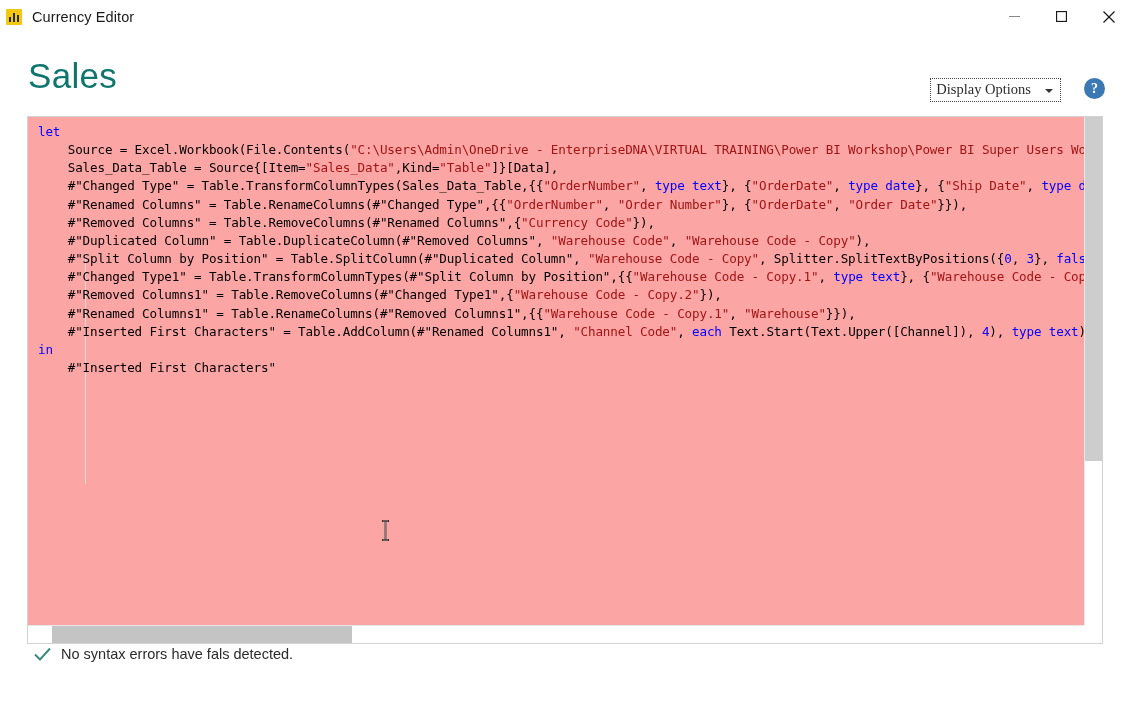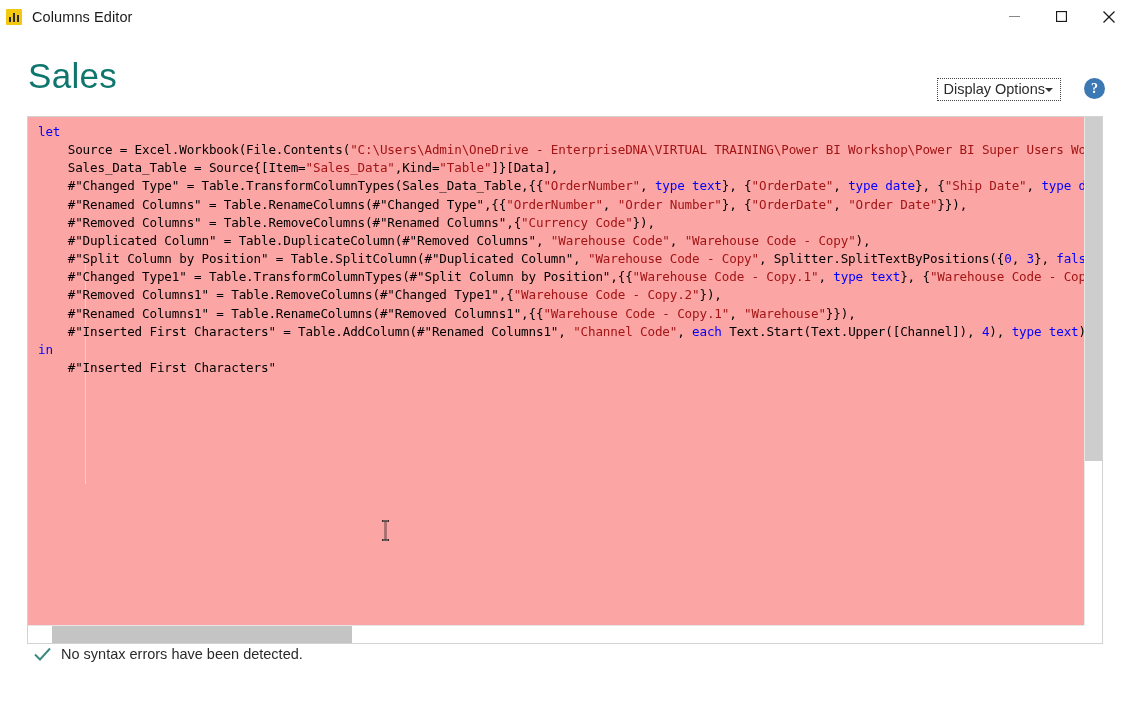--- a/index.html
+++ b/index.html
@@ -72,22 +72,23 @@
     line-height: 44px;
   }
 
   .display-options {
     position: absolute;
     right: 71px; top: 78px;
     border: 1px dotted #444;
     padding: 2px 7px 3px 5px;
     display: flex;
     align-items: center;
-    gap: 0;
+    gap: 14px;
     cursor: default;
+    font-family: Liberation Serif, serif;
   }
   .display-options .do-label {
     font-size: 14.5px;
     color: #2b2b2b;
   }
   .do-caret {
     width: 0; height: 0;
     border-left: 4px solid transparent;
     border-right: 4px solid transparent;
     border-top: 4px solid #333;
@@ -216,21 +217,21 @@
 </style>
 </head>
 <body>
 
 <div class="titlebar">
   <div class="app-icon">
     <span class="bar b1"></span>
       <span class="bar b2"></span>
       <span class="bar b3"></span>
   </div>
-  <div class="app-title">Columns Editor</div>
+  <div class="app-title">Currency Editor</div>
 
   <div class="wincontrols">
     <div class="wc">
       <svg width="11" height="11" viewBox="0 0 11 11">
         <line x1="0" y1="5.5" x2="11" y2="5.5" stroke="#888" stroke-width="1"></line>
       </svg>
     </div>
     <div class="wc">
       <svg width="11" height="11" viewBox="0 0 11 11">
         <rect x="0.5" y="0.5" width="10" height="10" fill="none" stroke="#1b1b1b" stroke-width="1.3"></rect>
@@ -272,19 +273,19 @@
     <div class="thumb"></div>
   </div>
 
   <div class="corner-box"></div>
 </div>
 
 <div class="status">
   <svg class="check" width="17" height="15" viewBox="0 0 17 15">
     <path d="M1 7.5 L6 12.5 L16 1.5" stroke="#3d8b80" stroke-width="2" fill="none"></path>
   </svg>
-  <span class="status-text">No syntax errors have been detected.</span>
+  <span class="status-text">No syntax errors have fals detected.</span>
 </div>
 
 <div class="footer-area">
   
   
 </div>
 
 </body></html>

